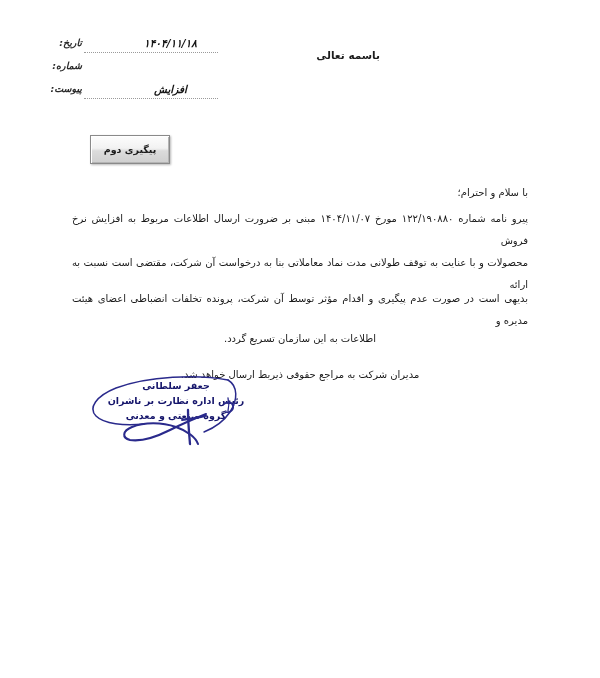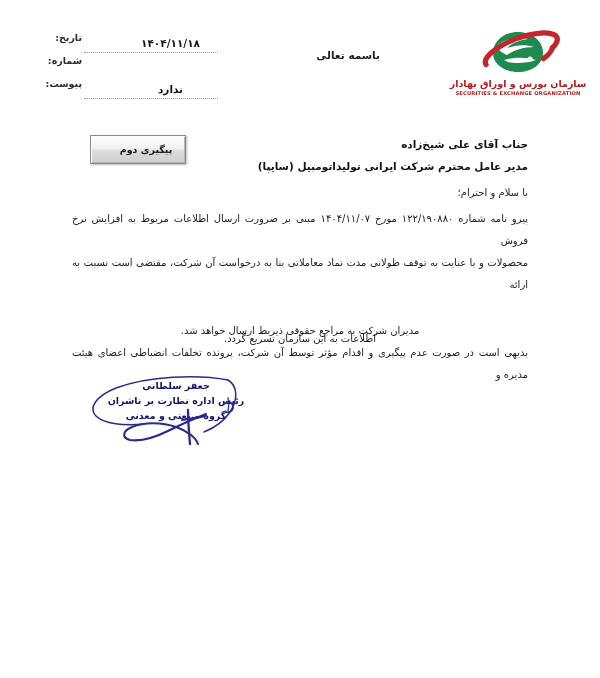--- a/index.html
+++ b/index.html
@@ -34,24 +34,25 @@
   
   .meta-block {
     position: absolute;
     top: 32px;
     left: 36px;
     width: 182px;
   }
   .meta-row {
     display: flex;
     flex-direction: row-reverse;
-    align-items: flex-start;
+    align-items: center;
     justify-content: flex-start;
     height: 21px;
     margin-bottom: 2px;
+    font-style: italic;
   }
   .meta-label {
     font-size: 9.5px;
     font-weight: 700;
     color: #2b2b2b;
     width: 46px;
     text-align: justify;
     text-align-last: justify;
     flex: 0 0 46px;
     letter-spacing: .2px;
@@ -148,21 +149,20 @@
     font-size: 9.5px;
     font-weight: 700;
     color: #1b1b1b;
     background: linear-gradient(180deg,#fdfdfd 0%,#f2f2f2 45%,#dcdcdc 55%,#cfcfcf 100%);
     border: 1px solid #8a8a8a;
     box-shadow:
       inset 1px 1px 0 #ffffff,
       inset -1px -1px 0 #b4b4b4,
       1px 1px 2px rgba(0,0,0,.28);
     cursor: pointer;
-    padding-left: 16px;
   }
 
   
   .salutation {
     position: absolute;
     top: 187px;
     right: 72px;
     width: 420px;
     text-align: right;
     font-size: 10px;
@@ -247,80 +247,45 @@
         </span>
       </div>
 
       <div class="meta-row">
         <span class="meta-label">شماره:</span>
       </div>
 
       <div class="meta-row">
         <span class="meta-label">پیوست:</span>
         <span class="meta-value-wrap">
-          <span class="meta-value">ندارد</span>
+          <span class="meta-value">افزایش</span>
         </span>
       </div>
 
     </div>
 
     <div class="basmala">باسمه تعالی</div>
 
-    <div class="logo-block">
-      <svg class="logo-mark" viewBox="0 0 148 52">
-
-        <path d="M74 6
-                 C 88 6 99 15 99 27
-                 C 99 38 88 46 74 46
-                 C 60 46 49 38 49 27
-                 C 49 15 60 6 74 6 Z" fill="#1d8a4e"></path>
-
-        <path d="M53 20
-                 C 60 13 73 10 84 13
-                 C 76 14 68 17 63 22
-                 C 71 19 82 18 90 21
-                 C 80 21 70 24 63 29
-                 C 58 27 54 24 53 20 Z" fill="#ffffff"></path>
-        <path d="M60 34
-                 C 69 31 82 31 92 34
-                 C 84 37 72 38 64 36 Z" fill="#ffffff"></path>
-
-        <circle cx="86" cy="33" r="2.6" fill="#ffffff"></circle>
-
-        <g transform="rotate(-20 74 27)">
-          <path d="M 40 27
-                   A 38 13 0 1 1 108 34" fill="none" stroke="#c1272d" stroke-width="5.2" stroke-linecap="round"></path>
-          <path d="M 108 34
-                   A 38 13 0 0 1 96 41" fill="none" stroke="#c1272d" stroke-width="5.2" stroke-linecap="round"></path>
-        </g>
-      </svg>
-      <div class="logo-name-fa">سازمان بورس و اوراق بهادار</div>
-      <div class="logo-name-en">SECURITIES &amp; EXCHANGE ORGANIZATION</div>
-    </div>
 
   </div>
 
-  <div class="recipient">
-    <div class="recipient-line">جناب آقای علی شیخ‌زاده</div>
-    <div class="recipient-line">مدیر عامل محترم شرکت ایرانی تولیداتومبیل (سایپا)</div>
-  </div>
 
   <div class="followup-button">پیگیری دوم</div>
 
   <div class="salutation">با سلام و احترام؛</div>
 
   <div class="para para-1">
     <span class="line">پیرو نامه شماره ۱۲۲/۱۹۰۸۸۰ مورخ ۱۴۰۴/۱۱/۰۷ مبنی بر ضرورت ارسال اطلاعات مربوط به افزایش نرخ فروش</span>
     <span class="line">محصولات و با عنایت به توقف طولانی مدت نماد معاملاتی بنا به درخواست آن شرکت، مقتضی است نسبت به ارائه</span>
     <span class="line last">اطلاعات به این سازمان تسریع گردد.</span>
   </div>
 
   <div class="para para-2">
+    <span class="line">بدیهی است در صورت عدم پیگیری و اقدام مؤثر توسط آن شرکت، پرونده تخلفات انضباطی اعضای هیئت مدیره و</span>
     <span class="line last">مدیران شرکت به مراجع حقوقی ذیربط ارسال خواهد شد.</span>
-    <span class="line">بدیهی است در صورت عدم پیگیری و اقدام مؤثر توسط آن شرکت، پرونده تخلفات انضباطی اعضای هیئت مدیره و</span>
   </div>
 
   <div class="signature">
     <div class="sig-text">
       <div class="sig-name">جعفر سلطانی</div>
       <div class="sig-title">رئیس اداره نظارت بر ناشران</div>
       <div class="sig-dept">گروه صنعتی و معدنی</div>
     </div>
 
     <svg class="sig-ink" viewBox="0 0 196 74">

